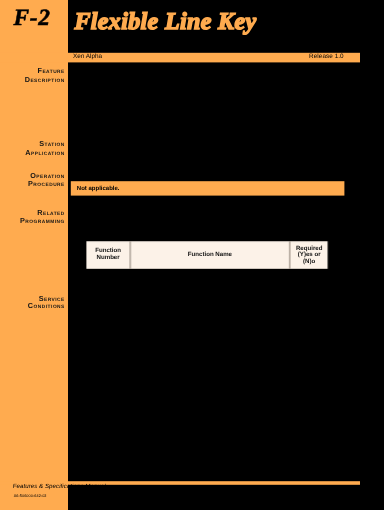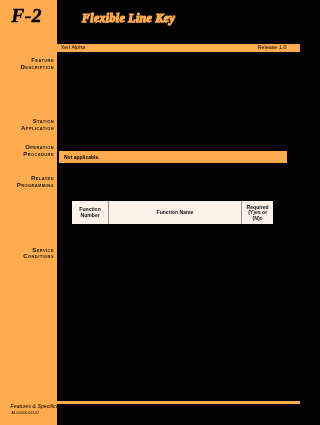--- a/index.html
+++ b/index.html
@@ -5,22 +5,22 @@
   html,body{margin:0;padding:0;}
   body{width:300px;height:425px;background:#000;overflow:hidden;
        font-family:"Liberation Sans",sans-serif;}
   *{will-change:opacity;}
   #page{position:relative;width:300px;height:425px;background:#000;}
   .sidebar{position:absolute;left:0;top:0;width:57px;height:425px;background:#FFAB4F;}
   .pagenum{position:absolute;left:11.3px;top:5.7px;font-family:"Liberation Serif",serif;
            font-weight:bold;font-style:italic;font-size:19.5px;color:#000;line-height:20px;letter-spacing:0.5px;
            -webkit-text-stroke:0.45px #000;}
   .title{position:absolute;left:62px;top:9.6px;font-family:"Liberation Serif",serif;
-         font-weight:bold;font-style:italic;font-size:12px;color:#FFAB4F;line-height:17px;
-         letter-spacing:0.3px;margin-left:20px;-webkit-text-stroke:1.25px #FFAB4F;}
+         font-weight:bold;font-style:italic;font-size:20px;color:#FFAB4F;line-height:17px;
+         letter-spacing:0.3px;-webkit-text-stroke:1.25px #FFAB4F;}
   .relbar{position:absolute;left:0;top:44px;width:300px;height:8px;background:#FFAB4F;}
   .relbar .l{position:absolute;left:60.8px;top:0px;font-size:5.3px;color:#000;letter-spacing:.02px;}
   .relbar .r{position:absolute;right:13.6px;top:0px;font-size:5.3px;color:#000;letter-spacing:.05px;}
   .sec{position:absolute;left:0;width:54px;text-align:right;font-size:6.05px;color:#141414;
        font-weight:bold;line-height:6.75px;letter-spacing:.42px;font-variant:small-caps;}
   .naband{position:absolute;left:59px;top:151px;width:228px;height:12px;background:#FFAB4F;}
   .naband span{position:absolute;left:5px;top:3px;font-size:5px;font-weight:bold;color:#000;}
   table.ft{position:absolute;left:72.3px;top:200.5px;width:201px;height:23px;border-collapse:collapse;
            background:#FCF2E8;table-layout:fixed;}
   table.ft td{border:0 solid #0a0a0a;border-left:1px solid #9a8f84;font-size:5.1px;font-weight:bold;text-align:center;

